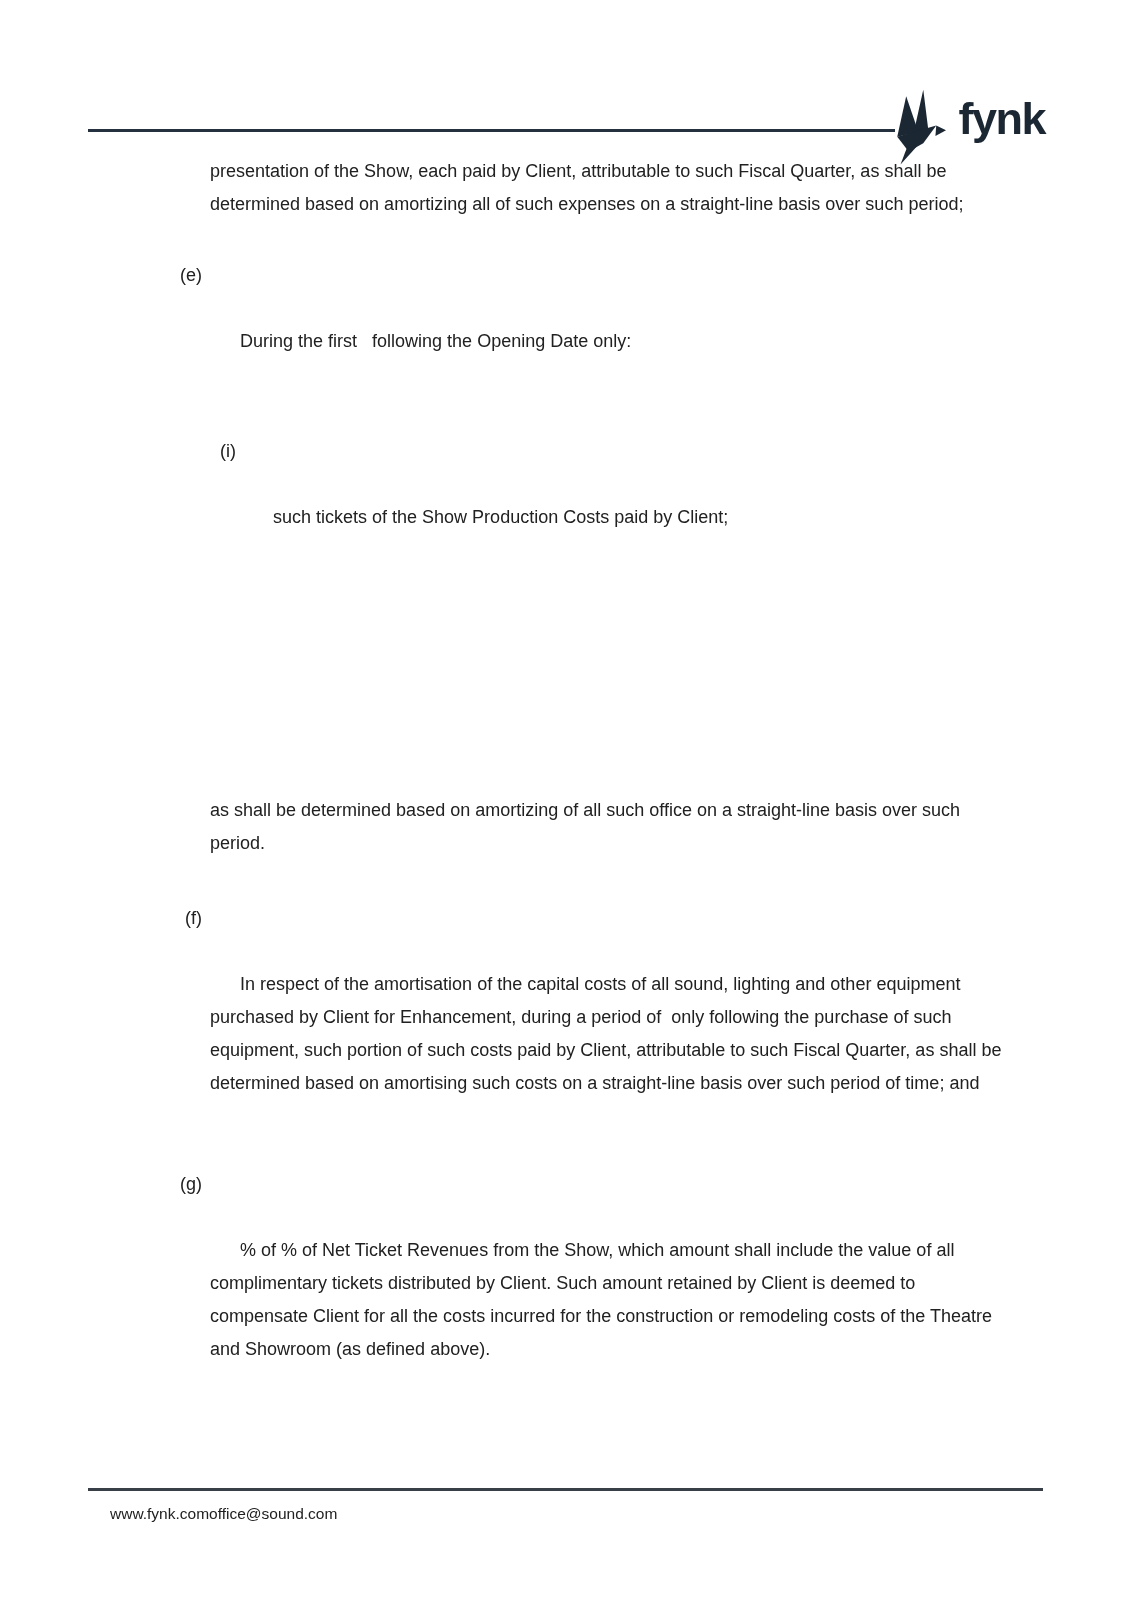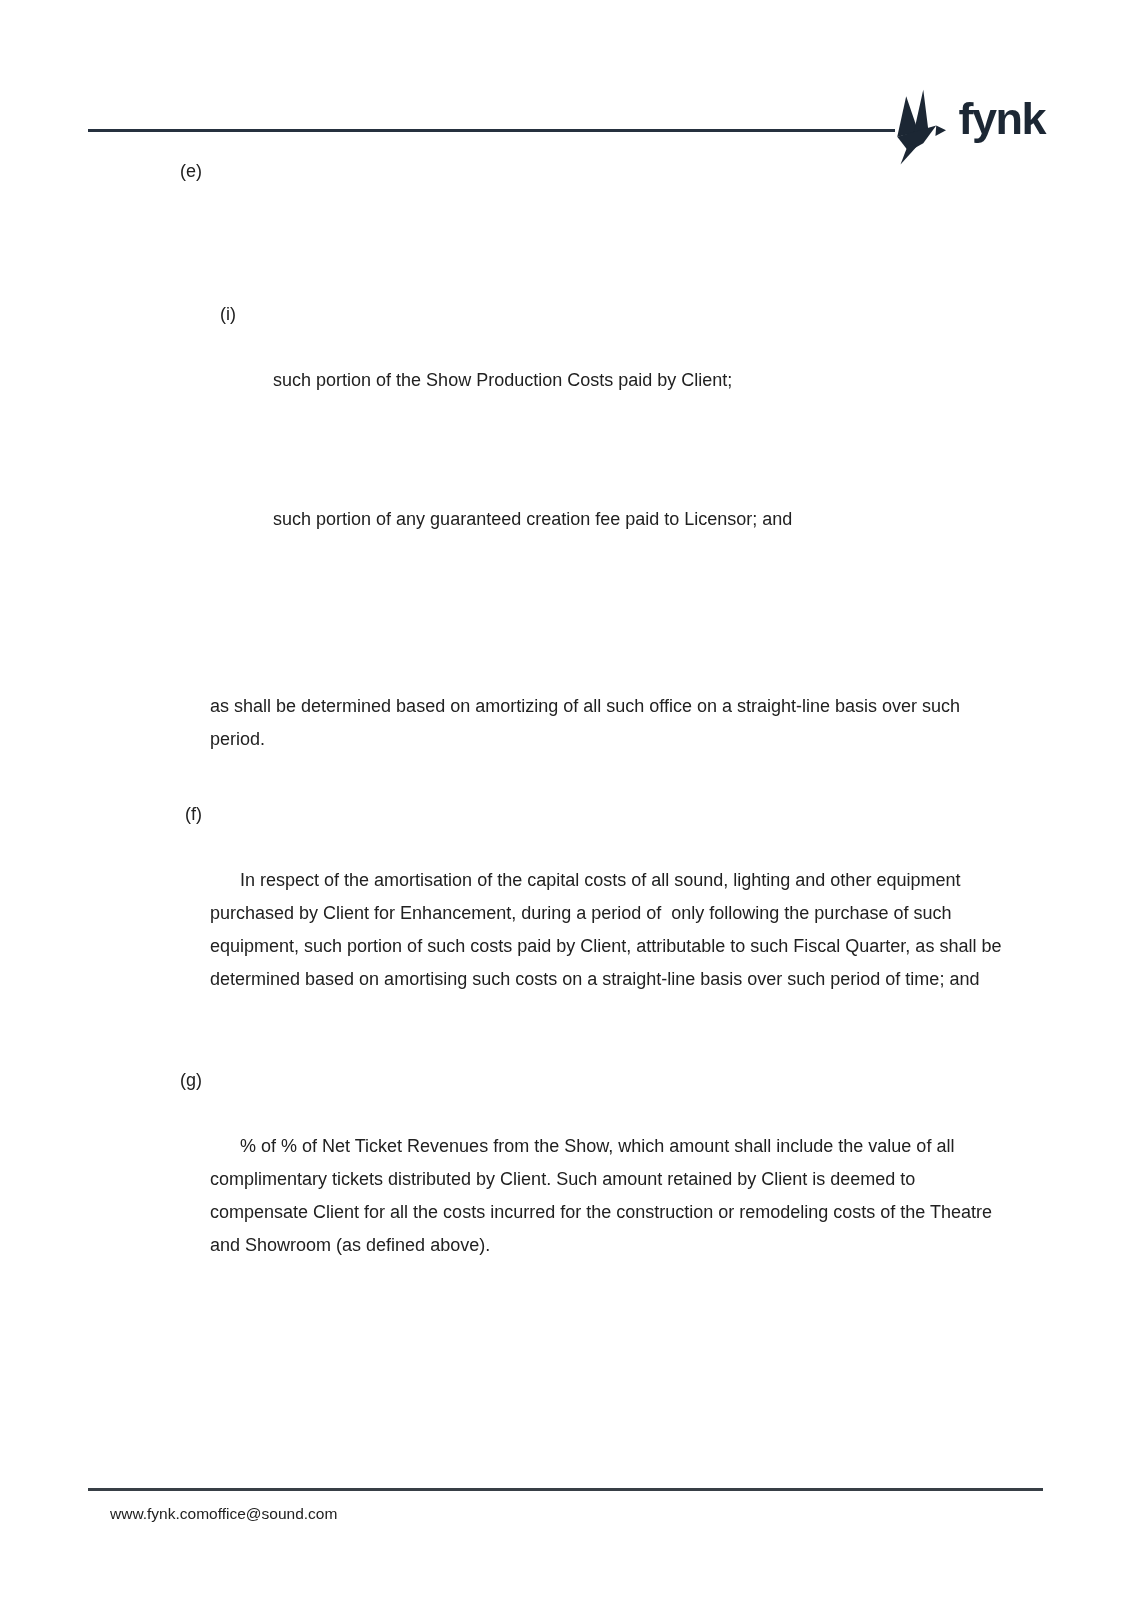--- a/index.html
+++ b/index.html
@@ -85,32 +85,33 @@
           <polygon points="18,66 28,70 8,92"></polygon>
           <polygon points="52,44 64,50 51,57"></polygon>
         </g>
       </svg>
       <span class="wordmark">fynk</span>
     </div>
   </header>
 
   <main class="content">
 
+    <p class="para plain mb38">presentation of the Show, each paid by Client, attributable to such Fiscal Quarter, as shall be determined based on amortizing all of such expenses on a straight-line basis over such period;</p>
 
     <div class="para item level1 mb44">
       <span class="marker">(e)</span>
+      <span class="text">During the first   following the Opening Date only:</span>
     </div>
 
     <div class="para item level2 mb40">
       <span class="marker">(i)</span>
-      <span class="text">such portion of the Show Production Costs paid by Client;</span>
+      <span class="text">such tickets of the Show Production Costs paid by Client;</span>
     </div>
 
     <div class="para item level2 mb37">
-      <span class="text">such portion of any guaranteed creation fee paid to Licensor; and</span>
     </div>
 
     <div class="para item level2 mb18">
     </div>
 
     <p class="para plain mb42">as shall be determined based on amortizing of all such office on a straight-line basis over such period.</p>
 
     <div class="para item level1 mb35">
       <span class="marker">(f)</span>
       <span class="text">In respect of the amortisation of the capital costs of all sound, lighting and other equipment purchased by Client for Enhancement, during a period of  only following the purchase of such equipment, such portion of such costs paid by Client, attributable to such Fiscal Quarter, as shall be determined based on amortising such costs on a straight-line basis over such period of time; and</span>

